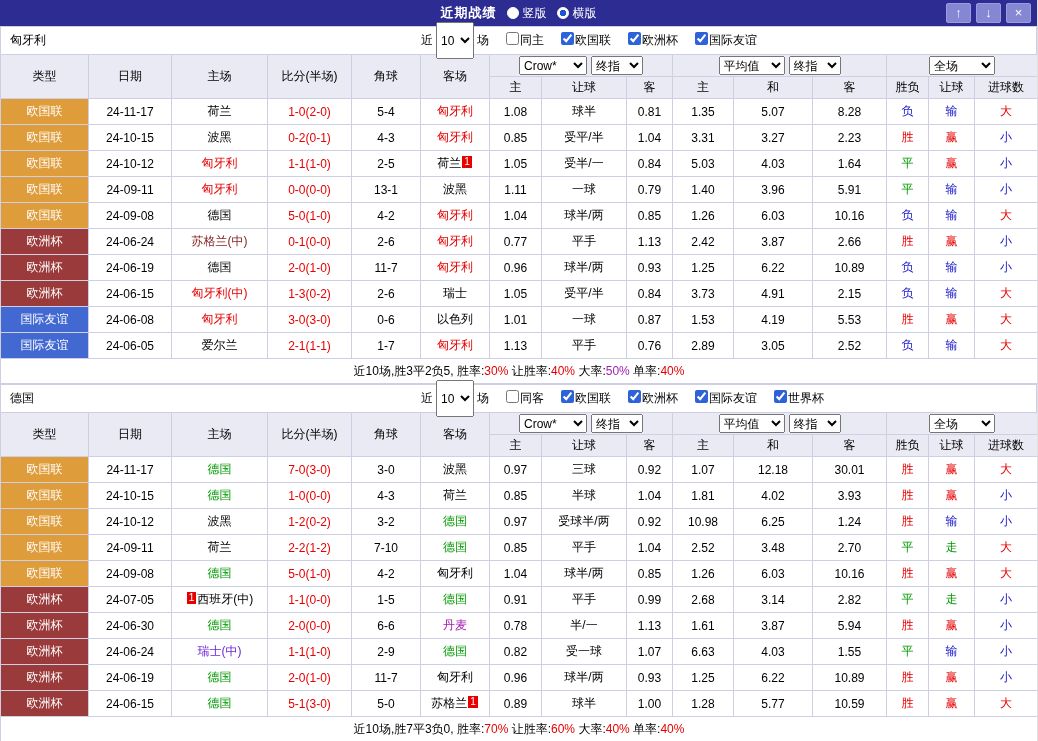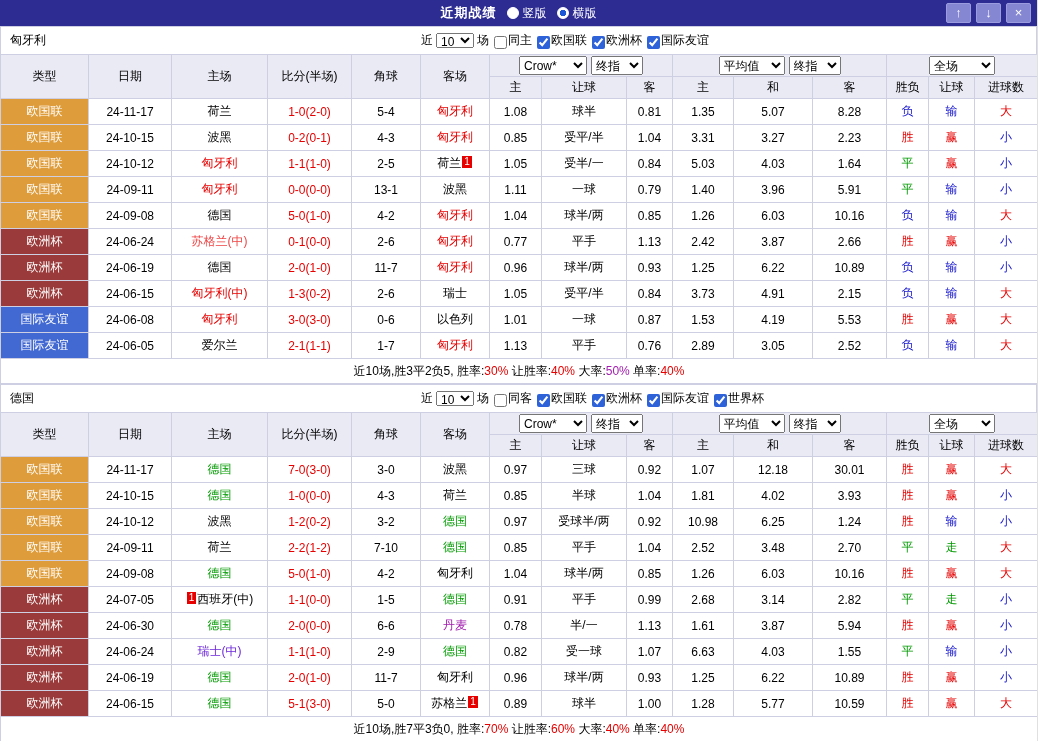--- a/index.html
+++ b/index.html
@@ -33,22 +33,22 @@
     border:1px solid #9b9ce0; border-radius:2px; cursor:pointer;
     font-size:13px; line-height:16px; padding:0;
   }
   .sec-head {
     height:28px; position:relative; background:#fff;
     border:1px solid #CFCFE3; border-bottom:none;
     display:flex; align-items:center; padding-left:9px;
   }
   .sec-head .team { color:#000; }
   .filters { position:absolute; left:420px; display:flex; align-items:center; gap:3px; white-space:nowrap; }
-  .filters select { height:15px; font-size:12px; }
-  .chk { display:inline-flex; align-items:flex-end; cursor:pointer; margin-left:2px; }
+  .filters select { height:37px; font-size:12px; }
+  .chk { display:inline-flex; align-items:flex-start; cursor:pointer; margin-left:14px; }
   .chk input { width:13px; height:13px; accent-color:#2E62D9; margin-right:1px; cursor:pointer; }
   table { border-collapse:collapse; table-layout:fixed; width:1038px; }
   th, td {
     border:1px solid #CFCFE3; text-align:center; padding:0;
     font-weight:normal; overflow:hidden; white-space:nowrap; height:26px;
   }
   thead th { background:#EAEAF5; height:22px; }
   thead select { height:19px; font-size:12px; margin:0 2px; vertical-align:middle; }
   td.type { color:#fff; }
   td.score { color:#E60000; }
@@ -231,21 +231,21 @@
             <td>1.26</td>
             <td>6.03</td>
             <td>10.16</td>
             <td style="color:#1515CC">负</td>
             <td style="color:#1515CC">输</td>
             <td style="color:#E60000">大</td>
           </tr>
           <tr>
             <td class="type" style="background:#9B3A3A">欧洲杯</td>
             <td>24-06-24</td>
-            <td><span style="color:#ef4444">苏格兰(中)</span></td>
+            <td><span style="color:#7f1d1d">苏格兰(中)</span></td>
             <td class="score">0-1(0-0)</td>
             <td>2-6</td>
             <td><span style="color:#E60000">匈牙利</span></td>
             <td>0.77</td>
             <td>平手</td>
             <td>1.13</td>
             <td>2.42</td>
             <td>3.87</td>
             <td>2.66</td>
             <td style="color:#E60000">胜</td>

